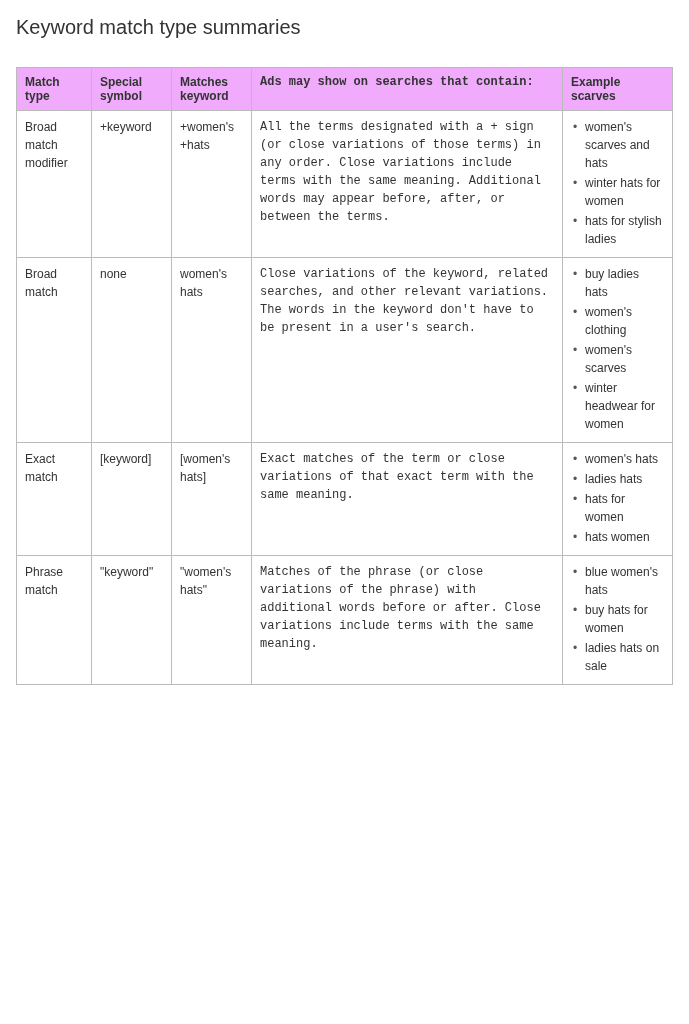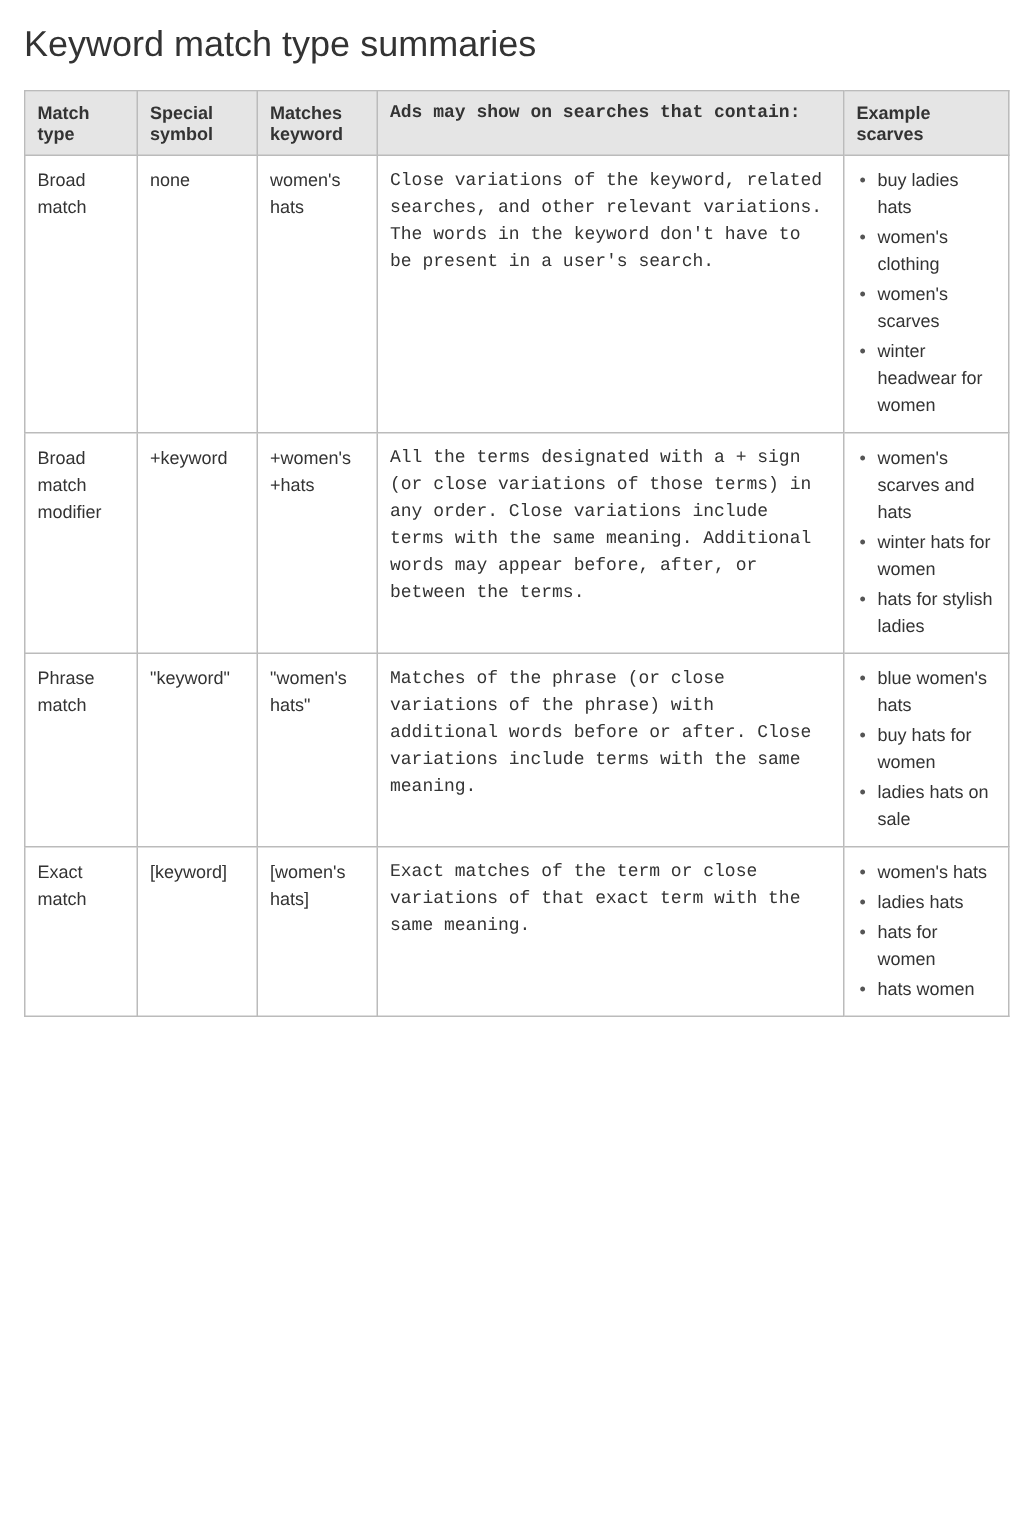--- a/index.html
+++ b/index.html
@@ -9,32 +9,32 @@
     }
     body {
       font-family: Arial, sans-serif;
       font-size: 13px;
       color: #333;
       background: #fff;
       padding: 16px;
       width: 689px;
     }
     h1 {
-      font-size: 24px;
+      font-size: 20px;
       font-weight: normal;
       color: #333;
-      margin-bottom: 16px;
+      margin-bottom: 28px;
     }
     table {
       border-collapse: collapse;
       width: 100%;
       border: 1px solid #bbb;
     }
     thead tr {
-      background: #e5e5e5;
+      background: #f0abfc;
     }
     th {
       border: 1px solid #bbb;
       padding: 7px 8px;
       font-size: 12px;
       font-weight: bold;
       vertical-align: top;
       text-align: left;
       color: #333;
     }
@@ -82,67 +82,67 @@
     <tr>
       <th class="col-match-type">Match type</th>
       <th class="col-special-symbol">Special symbol</th>
       <th class="col-example-keyword">Matches keyword</th>
       <th class="col-ads-may-show">Ads may show on searches that contain:</th>
       <th class="col-example-searches">Example scarves</th>
     </tr>
   </thead>
   <tbody id="table-body">
   <tr>
-        <td class="col-match-type">Broad match</td>
-        <td class="col-special-symbol">none</td>
-        <td class="col-example-keyword">women's hats</td>
-        <td class="col-ads-may-show">Close variations of the keyword, related searches, and other relevant variations. The words in the keyword don't have to be present in a user's search.</td>
-        <td class="col-example-searches">
-          <ul class="bullet-list">
-            <li>buy ladies hats</li>
-            <li>women's clothing</li>
-            <li>women's scarves</li>
-            <li>winter headwear for women</li>
-          </ul>
-        </td>
-      </tr>
-      <tr>
         <td class="col-match-type">Broad match modifier</td>
         <td class="col-special-symbol">+keyword</td>
         <td class="col-example-keyword">+women's +hats</td>
         <td class="col-ads-may-show">All the terms designated with a + sign (or close variations of those terms) in any order. Close variations include terms with the same meaning. Additional words may appear before, after, or between the terms.</td>
         <td class="col-example-searches">
           <ul class="bullet-list">
             <li>women's scarves and hats</li>
             <li>winter hats for women</li>
             <li>hats for stylish ladies</li>
           </ul>
         </td>
       </tr>
       <tr>
-        <td class="col-match-type">Phrase match</td>
-        <td class="col-special-symbol">"keyword"</td>
-        <td class="col-example-keyword">"women's hats"</td>
-        <td class="col-ads-may-show">Matches of the phrase (or close variations of the phrase) with additional words before or after. Close variations include terms with the same meaning.</td>
+        <td class="col-match-type">Broad match</td>
+        <td class="col-special-symbol">none</td>
+        <td class="col-example-keyword">women's hats</td>
+        <td class="col-ads-may-show">Close variations of the keyword, related searches, and other relevant variations. The words in the keyword don't have to be present in a user's search.</td>
         <td class="col-example-searches">
           <ul class="bullet-list">
-            <li>blue women's hats</li>
-            <li>buy hats for women</li>
-            <li>ladies hats on sale</li>
+            <li>buy ladies hats</li>
+            <li>women's clothing</li>
+            <li>women's scarves</li>
+            <li>winter headwear for women</li>
           </ul>
         </td>
       </tr>
       <tr>
         <td class="col-match-type">Exact match</td>
         <td class="col-special-symbol">[keyword]</td>
         <td class="col-example-keyword">[women's hats]</td>
         <td class="col-ads-may-show">Exact matches of the term or close variations of that exact term with the same meaning.</td>
         <td class="col-example-searches">
           <ul class="bullet-list">
             <li>women's hats</li>
             <li>ladies hats</li>
             <li>hats for women</li>
             <li>hats women</li>
           </ul>
         </td>
       </tr>
+      <tr>
+        <td class="col-match-type">Phrase match</td>
+        <td class="col-special-symbol">"keyword"</td>
+        <td class="col-example-keyword">"women's hats"</td>
+        <td class="col-ads-may-show">Matches of the phrase (or close variations of the phrase) with additional words before or after. Close variations include terms with the same meaning.</td>
+        <td class="col-example-searches">
+          <ul class="bullet-list">
+            <li>blue women's hats</li>
+            <li>buy hats for women</li>
+            <li>ladies hats on sale</li>
+          </ul>
+        </td>
+      </tr>
     </tbody>
 </table>
 
 </body></html>

